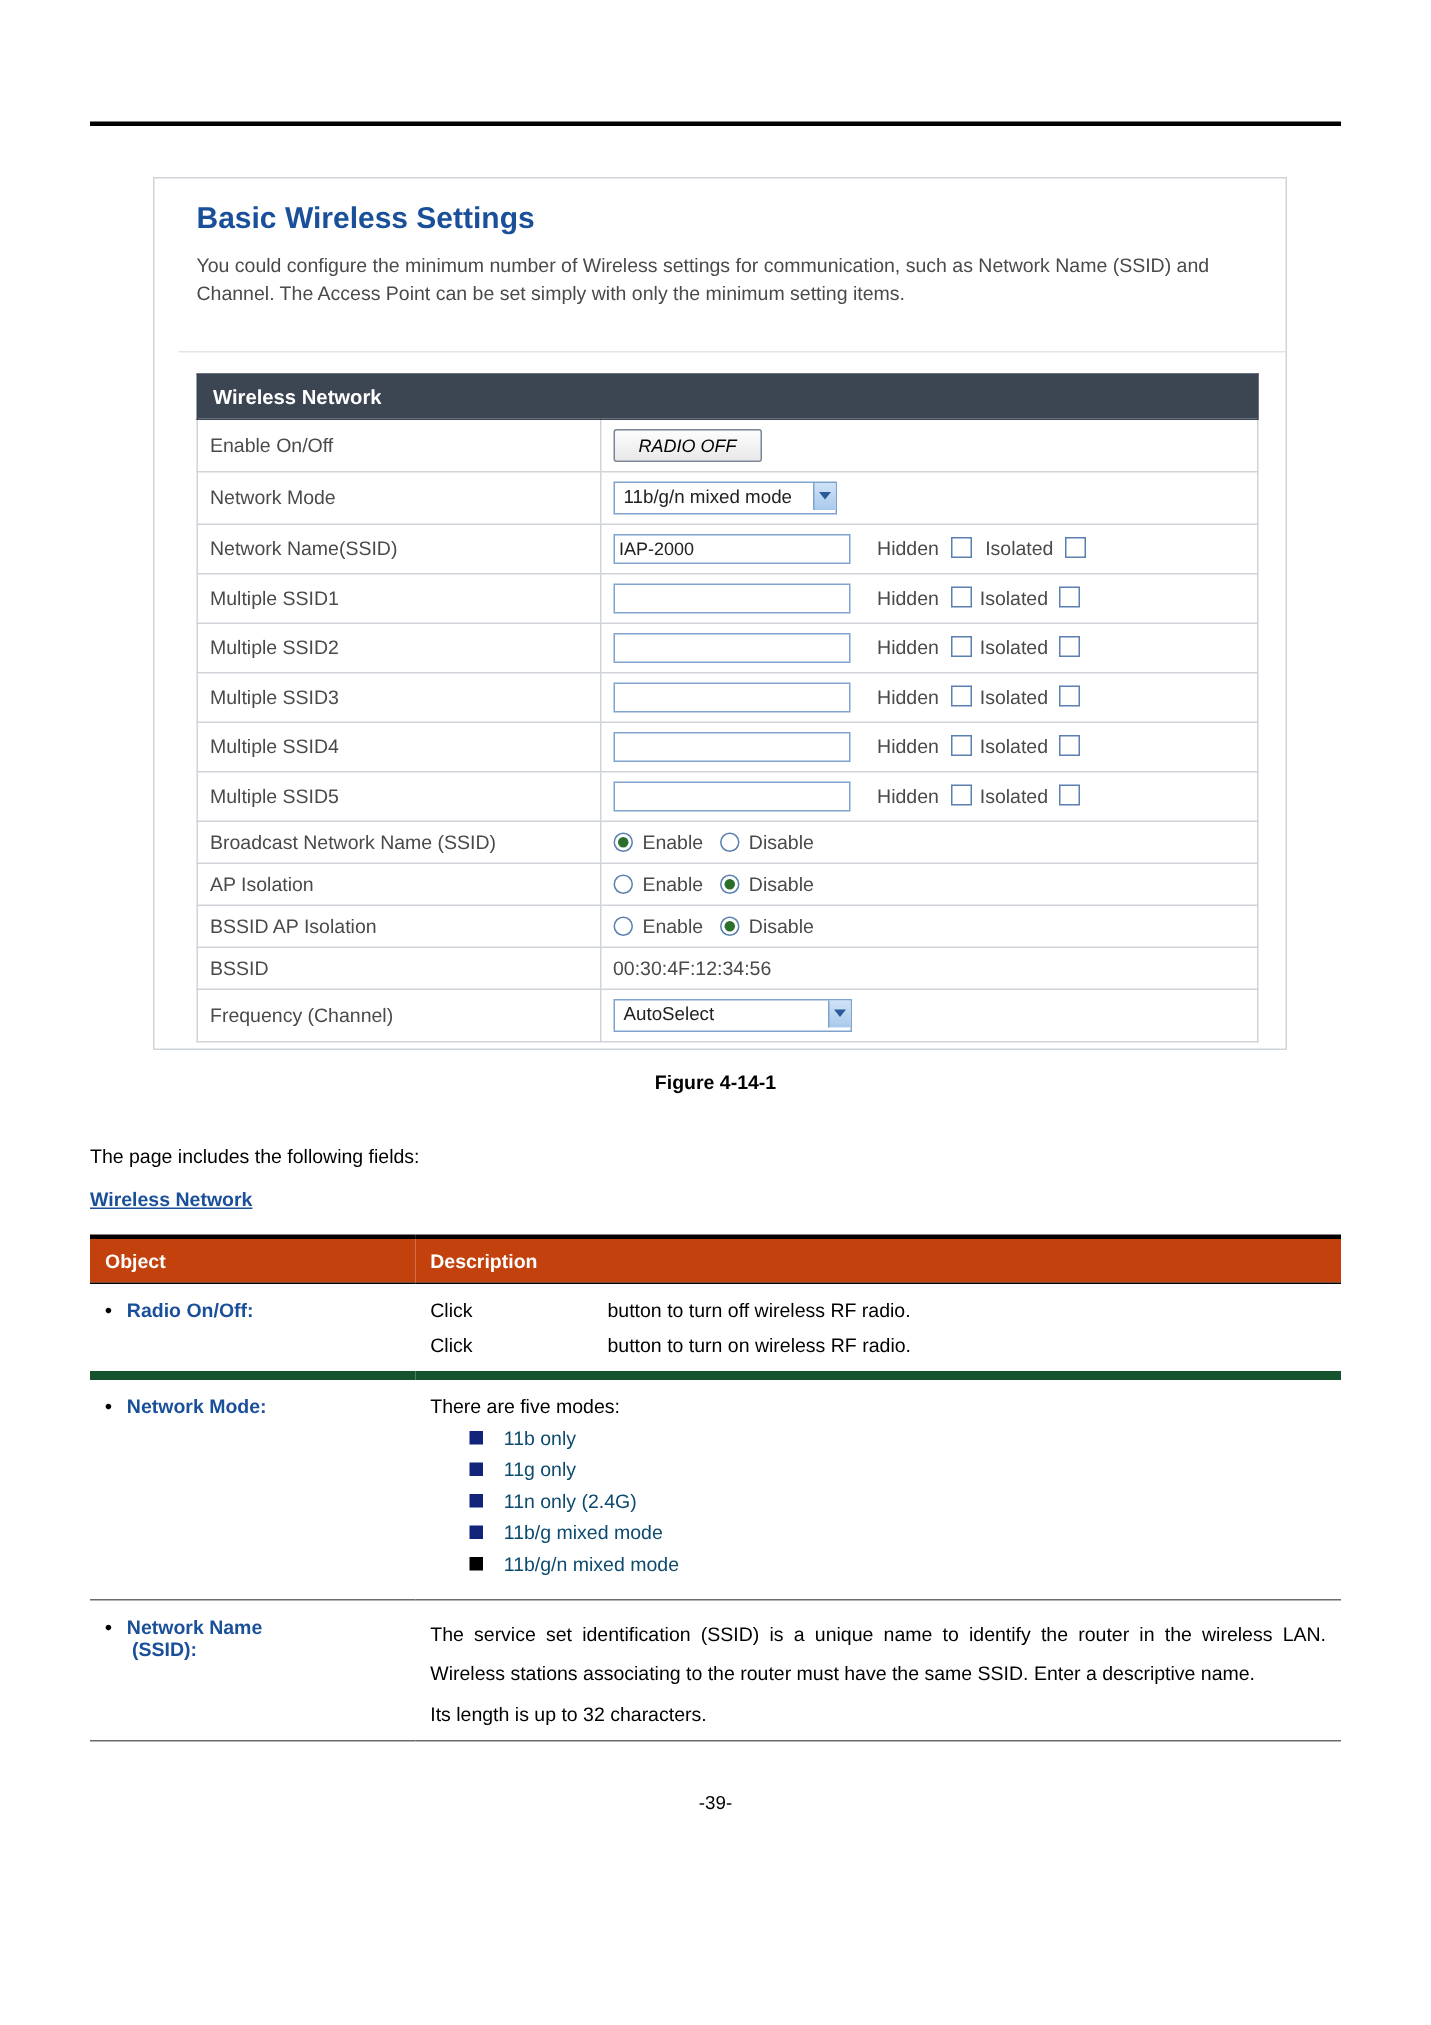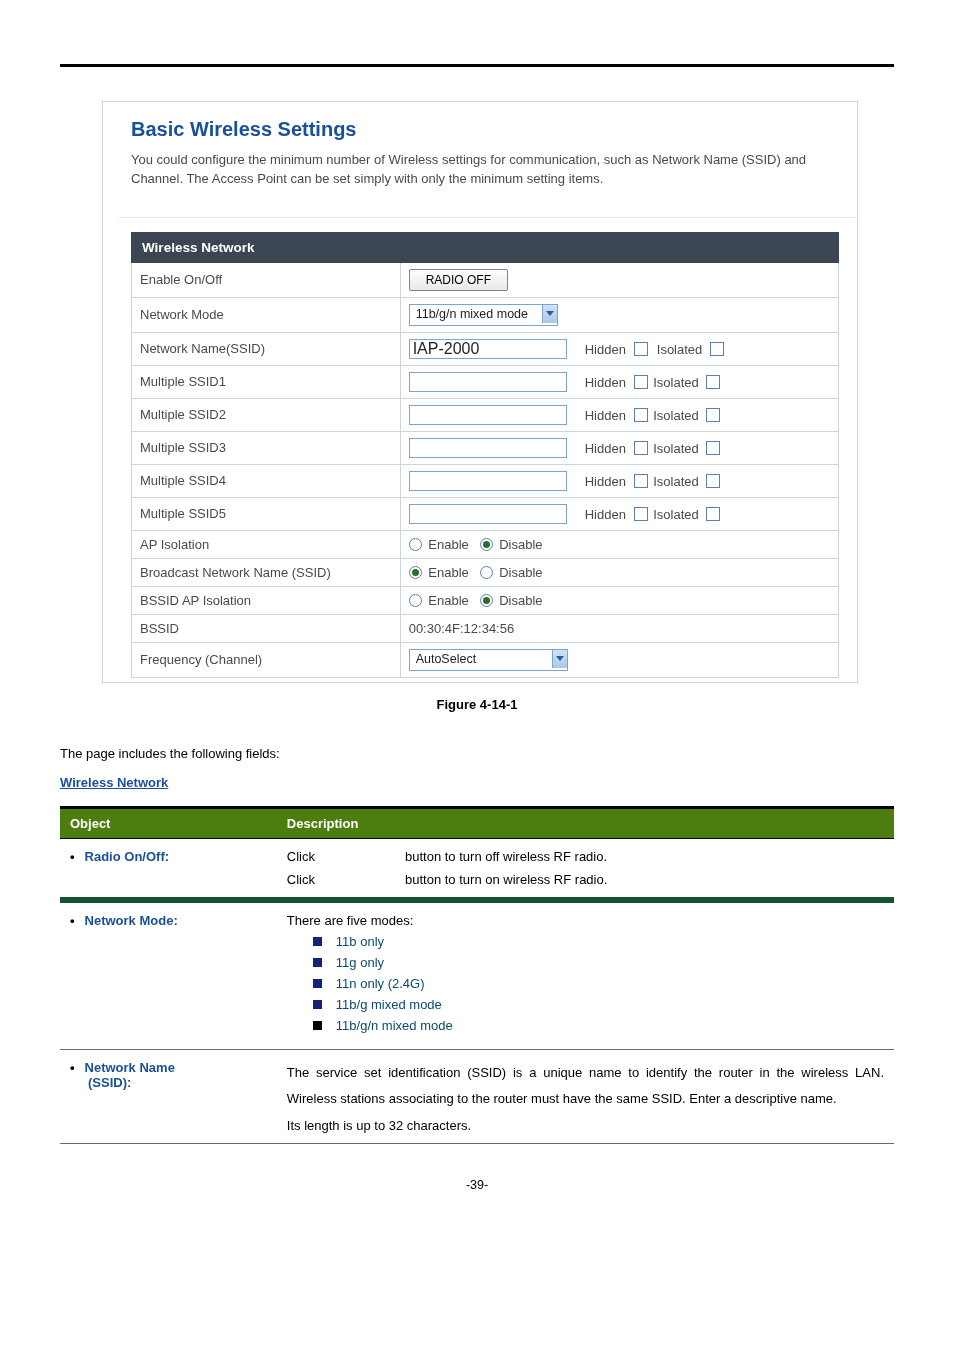--- a/index.html
+++ b/index.html
@@ -4,21 +4,21 @@
 <style>
   body {
     margin: 0;
     background: #fff;
     font-family: Arial, Helvetica, sans-serif;
     font-size: 13px;
     color: #000;
   }
   .page {
     width: 954px;
-    margin: 0 auto;
+    margin: 17px auto;
     padding: 64px 60px 40px 60px;
     box-sizing: border-box;
   }
   .top-rule {
     border-top: 3px solid #000;
     margin-bottom: 34px;
   }
   .panel-wrap {
     margin: 0 36px 0 42px;
     border: 1px solid #cfd4d9;
@@ -68,25 +68,26 @@
     width: 38%;
   }
   .btn {
     display: inline-block;
     border: 1px solid #7a8696;
     background: linear-gradient(#fdfdfd,#e8e8e8);
     padding: 3px 16px;
     font-family: inherit;
     font-size: 12px;
     border-radius: 2px;
+    font-style: italic;
   }
   .sel, .txt {
     border: 1px solid #7ea3cf;
     font-family: inherit;
-    font-size: 16px;
+    font-size: 12px;
     padding: 1px 3px;
     background: #fff;
     color: #222;
   }
   .txt { height: 16px; }
   .chev {
     display:inline-block;
     width:14px;height:18px;
     border-left:1px solid #7ea3cf;
     background:linear-gradient(#cfe3f7,#a9c9ea);
@@ -123,21 +124,21 @@
   .section-link{
     color:#1a4f9a;font-weight:bold;text-decoration:underline;font-size:13px;
     display:inline-block;margin-bottom:10px;
   }
   table.desc {
     width: 100%;
     border-collapse: collapse;
     margin-top: 6px;
   }
   table.desc thead th{
-    background:#4d7c0f;color:#fff;text-align:left;font-size:13px;font-weight:bold;
+    background:#c2410c;color:#fff;text-align:left;font-size:13px;font-weight:bold;
     padding:7px 10px;border-top:3px solid #000;border-bottom:1px solid #000;
   }
   table.desc thead th.obj{width:26%}
   table.desc tbody td{
     padding:10px 10px;vertical-align:top;font-size:13px;border-bottom:1px solid #6b6b6b;
   }
   table.desc tbody tr.noborder td{border-bottom:6px solid #14532d}
   .obj-cell{color:#1a4f9a;font-weight:bold}
   .obj-bullet{color:#000;margin-right:10px}
   .mode-list{margin:6px 0 0 26px;padding:0;list-style:none}
@@ -247,35 +248,35 @@
           <input class="txt" style="width: 150px;">
           &nbsp;&nbsp;&nbsp;
           <span>Hidden</span>
           <span class="ck"></span>
           <span>Isolated</span>
           <span class="ck"></span>
         </td>
       </tr>
 
       <tr>
+        <td class="lbl">Broadcast Network Name (SSID)</td>
+        <td>
+          <span class="radio on"></span>
+          <span>Enable</span>&nbsp;&nbsp;
+          <span class="radio"></span>
+          <span>Disable</span>
+        </td>
+      </tr>
+
+      <tr>
         <td class="lbl">AP Isolation</td>
         <td>
           <span class="radio"></span>
           <span>Enable</span>&nbsp;&nbsp;
           <span class="radio on"></span>
-          <span>Disable</span>
-        </td>
-      </tr>
-
-      <tr>
-        <td class="lbl">Broadcast Network Name (SSID)</td>
-        <td>
-          <span class="radio on"></span>
-          <span>Enable</span>&nbsp;&nbsp;
-          <span class="radio"></span>
           <span>Disable</span>
         </td>
       </tr>
 
       <tr>
         <td class="lbl">BSSID AP Isolation</td>
         <td>
           <span class="radio"></span>
           <span>Enable</span>&nbsp;&nbsp;
           <span class="radio on"></span>

